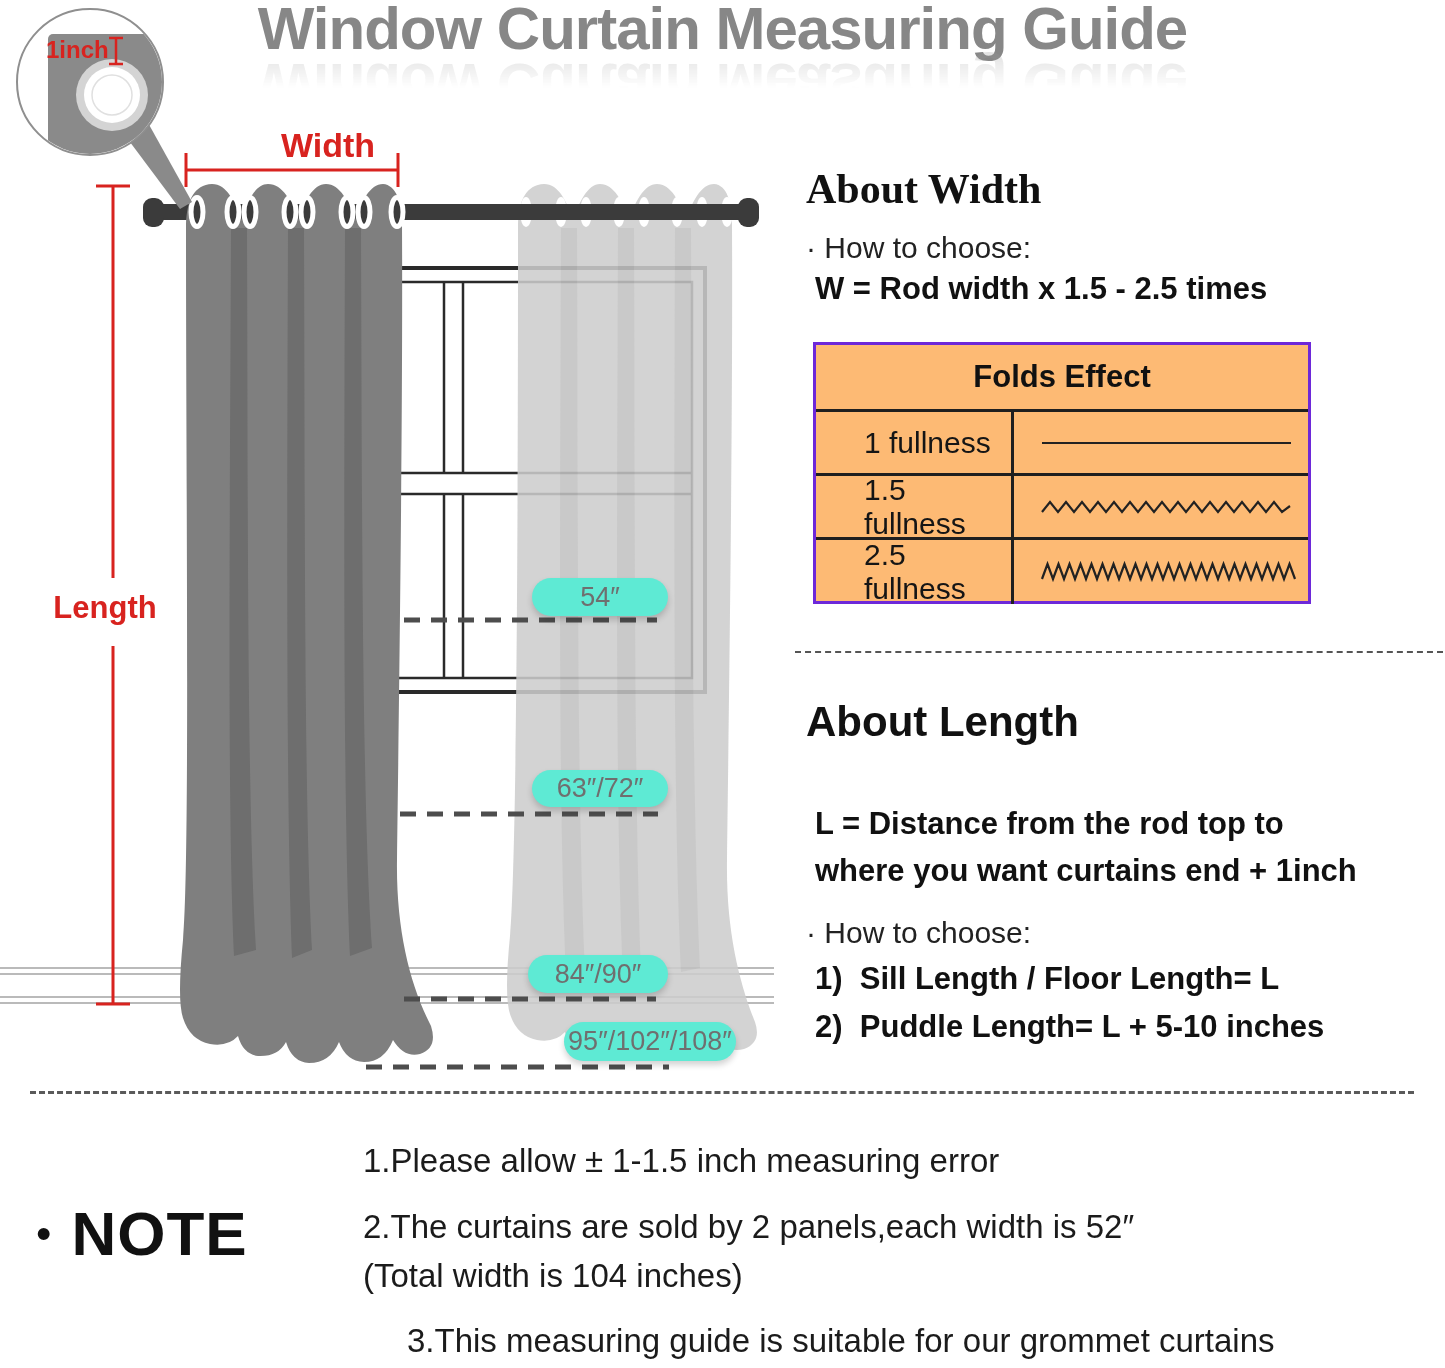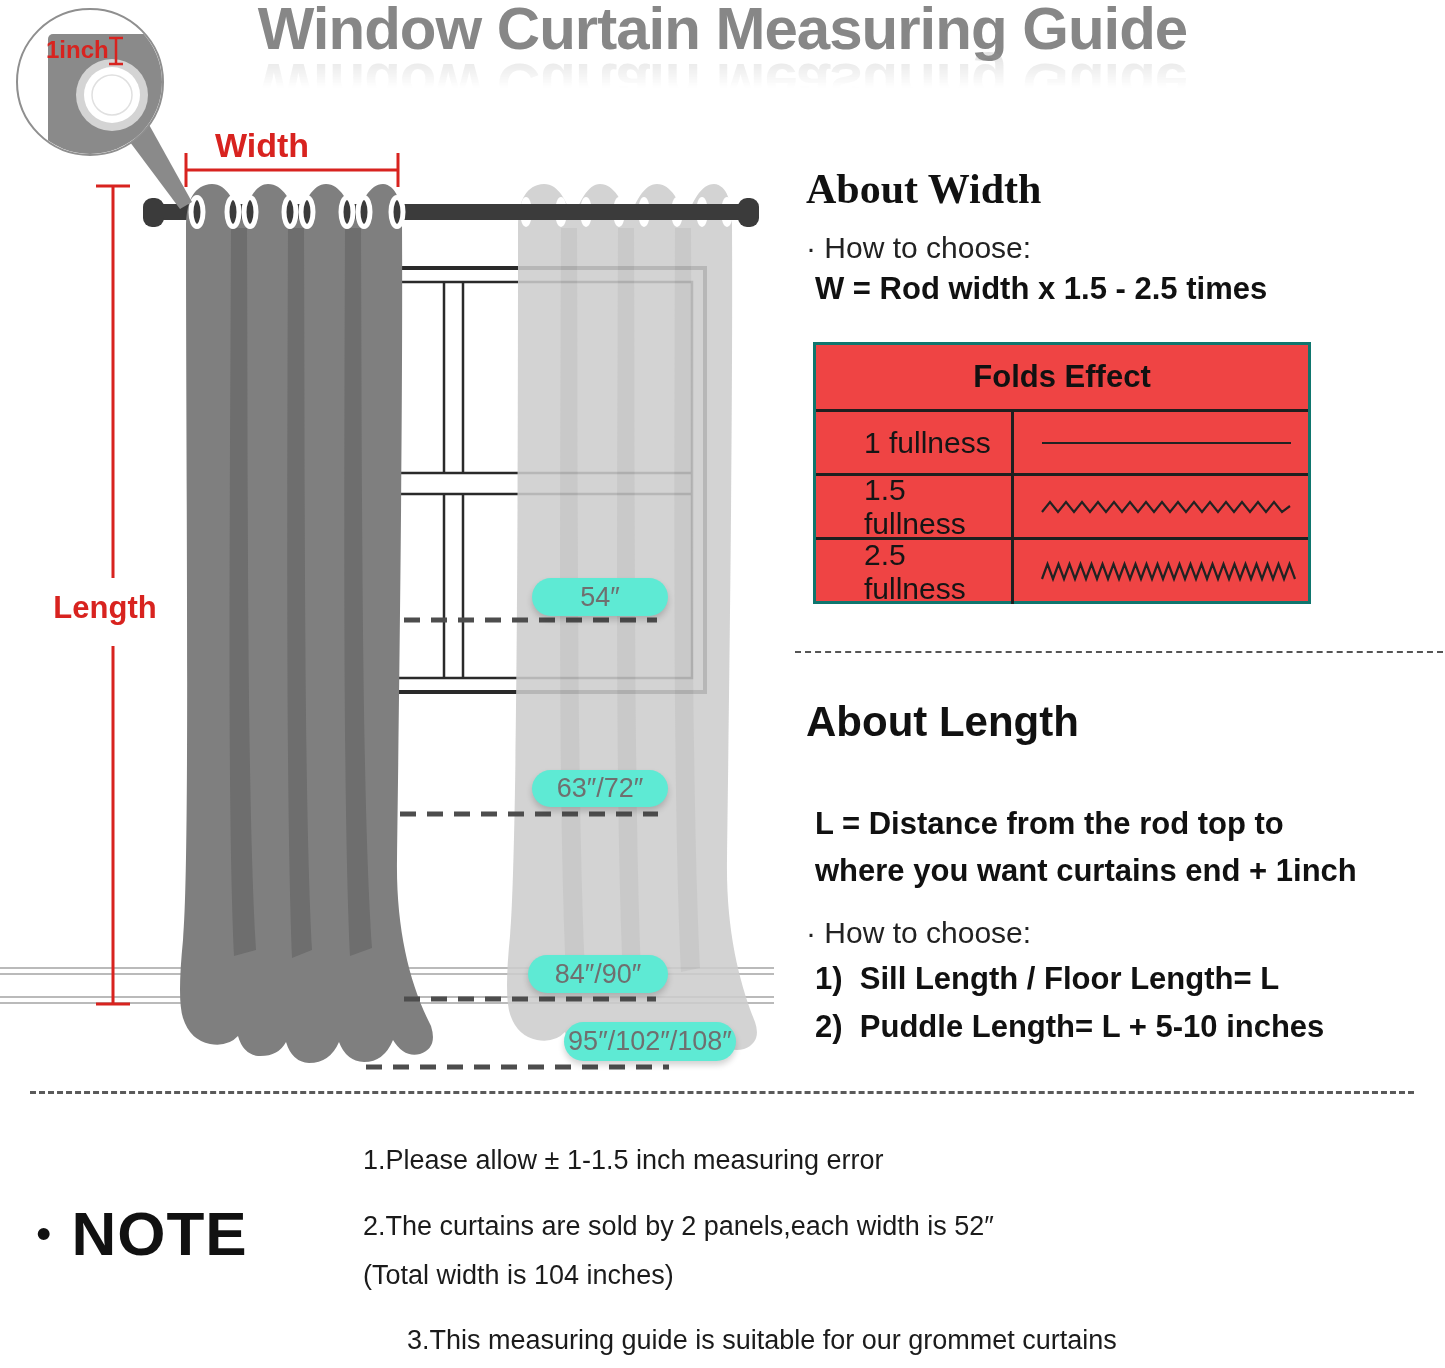--- a/index.html
+++ b/index.html
@@ -17,21 +17,21 @@
     left:0;right:0;top:50px;text-align:center;
     font-size:60px;font-weight:bold;color:#9a9a9a;letter-spacing:-1px;white-space:nowrap;
     transform:scaleY(-1);opacity:.55;
     -webkit-mask-image:linear-gradient(to top,rgba(0,0,0,.55) 0%,transparent 55%);
             mask-image:linear-gradient(to top,rgba(0,0,0,.55) 0%,transparent 55%);
     pointer-events:none;
   }
   
   .red-label{color:#d8231f;font-weight:bold;}
   .lbl-1inch{left:46px;top:36px;font-size:24px;}
-  .lbl-width{left:215px;top:126px;width:160px;text-align:left;font-size:34px;}
+  .lbl-width{left:215px;top:126px;width:160px;text-align:right;font-size:34px;}
   .lbl-length{left:50px;top:590px;width:110px;text-align:center;font-size:31px;}
   
   .pill{
     background:#5eead4;border-radius:20px;box-shadow:0 4px 6px rgba(0,0,0,.18);
     color:#6f6f6f;font-size:27px;display:flex;align-items:center;justify-content:center;
     white-space:nowrap;
   }
   .pill-54{left:532px;top:578px;width:136px;height:38px;}
   .pill-63{left:532px;top:770px;width:136px;height:37px;}
   .pill-84{left:528px;top:955px;width:140px;height:38px;}
@@ -46,37 +46,37 @@
   .h-about-length{left:806px;top:698px;}
   .l-measure{left:806px;top:763px;}
   .f-length1{left:806px;top:806px;}
   .f-length2{left:806px;top:853px;}
   .l-choose-l{left:806px;top:916px;}
   .f-opt1{left:806px;top:961px;}
   .f-opt2{left:806px;top:1009px;}
   
   .folds-table{
     left:813px;top:342px;width:498px;height:262px;box-sizing:border-box;
-    border:3px solid #0f766e;background:#ef4444;
+    border:3px solid #6d28d9;background:#fdba74;
   }
   .ft-header{height:64px;display:flex;align-items:center;justify-content:center;
     font-size:31px;font-weight:bold;color:#111;border-bottom:3px solid #1f1f1f;}
   .ft-row{display:flex;height:64px;border-bottom:3px solid #1f1f1f;box-sizing:border-box;}
   .ft-row:last-child{border-bottom:none;}
   .ft-label{width:271px;box-sizing:border-box;border-right:3px solid #1f1f1f;
     display:flex;align-items:center;padding-left:48px;font-size:30px;color:#151515;}
   .ft-glyph{flex:1;display:flex;align-items:center;padding-left:24px;}
   
   .divider-right{left:795px;top:651px;width:648px;height:0;border-top:2px dashed #555;}
   .divider-bottom{left:30px;top:1091px;width:1384px;height:0;border-top:3px dashed #5a5a5a;}
   
   .note-head{left:36px;top:1198px;display:flex;align-items:center;gap:20px;}
   .note-bullet{font-size:44px;color:#111;line-height:1;}
   .note-word{font-size:62px;font-weight:bold;color:#111;letter-spacing:1px;}
-  .note-item{left:363px;font-size:27px;color:#1b1b1b;white-space:pre-line;line-height:49px;}
+  .note-item{left:363px;font-size:33px;color:#1b1b1b;white-space:pre-line;line-height:49px;}
   .note-1{top:1136px;}
   .note-2{top:1202px;}
   .note-3{top:1316px;margin-left:44px;}
 </style>
 </head>
 <body>
 
 <div id="canvas">
 
   <svg class="abs" style="left:0;top:0;" width="790" height="1110" viewBox="0 0 790 1110">

